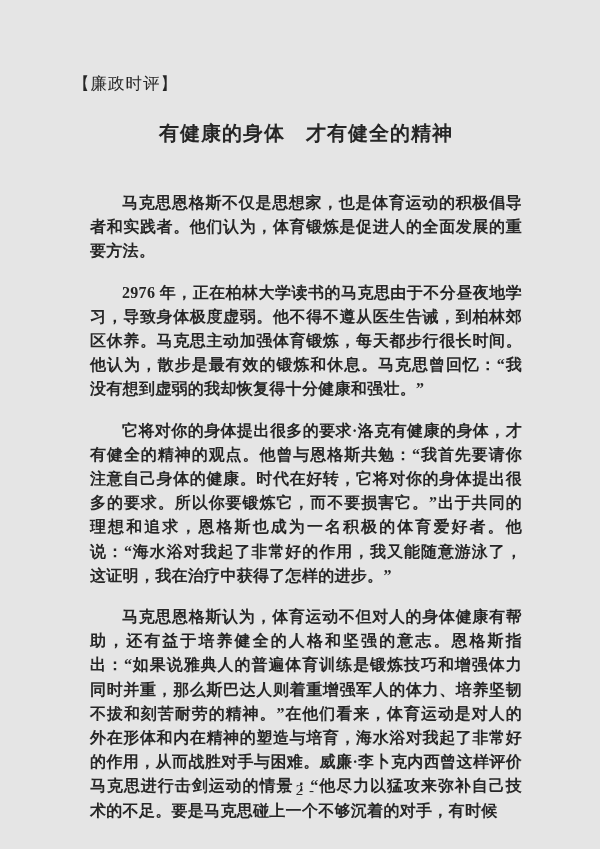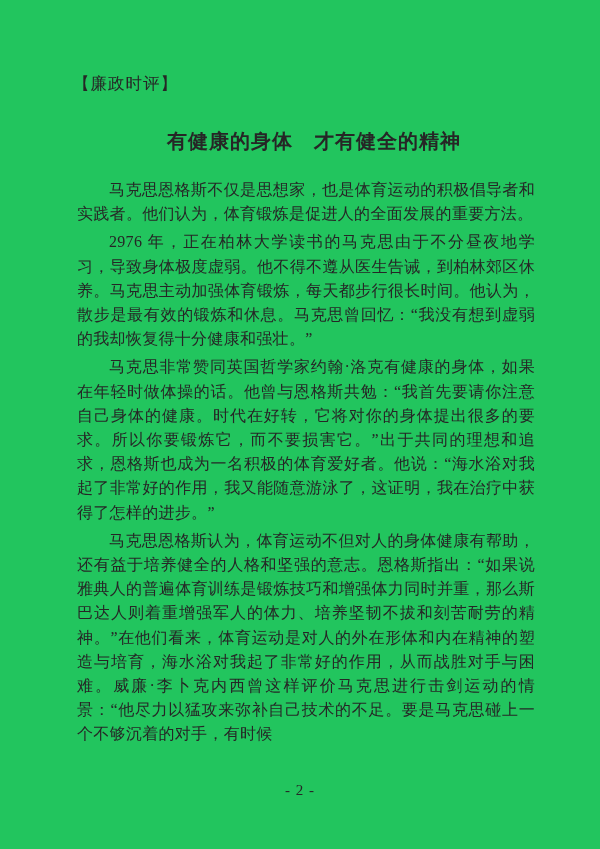--- a/index.html
+++ b/index.html
@@ -4,59 +4,60 @@
 <style>
   html, body {
     margin: 0;
     padding: 0;
     background: #ffffff;
   }
   .page {
     position: relative;
     width: 600px;
     height: 849px;
-    background: #22c55e;
+    background: #e5e5e5;
     color: #262626;
     font-family: "Liberation Serif", "DejaVu Serif", serif;
     overflow: hidden;
   }
   .doc-header {
     position: absolute;
     left: 73px;
     top: 73px;
     font-size: 16.5px;
     letter-spacing: 1px;
     white-space: nowrap;
   }
   .doc-title {
     position: absolute;
     left: 67px;
     top: 119px;
     width: 478px;
-    margin: 8px;
+    margin: 0;
     text-align: center;
     font-size: 20px;
     font-weight: bold;
     letter-spacing: 1px;
     line-height: 28px;
   }
   .doc-body {
     position: absolute;
     left: 73px;
     top: 174px;
     width: 466px;
     font-size: 16px;
     line-height: 24.2px;
     text-align: justify;
     letter-spacing: 0.3px;
   }
   .doc-body p {
-    margin: 4px;
+    margin: 17px;
     padding: 0;
     text-indent: 2em;
+    font-weight: bold;
   }
   .page-footer {
     position: absolute;
     left: 0;
     top: 782px;
     width: 600px;
     text-align: center;
     font-size: 15px;
     letter-spacing: 1px;
   }
@@ -66,19 +67,19 @@
 
 <div class="page">
 
   <div class="doc-header">【廉政时评】</div>
 
   <h1 class="doc-title">有健康的身体　才有健全的精神</h1>
 
   <div class="doc-body">
     <p>马克思恩格斯不仅是思想家，也是体育运动的积极倡导者和实践者。他们认为，体育锻炼是促进人的全面发展的重要方法。</p>
     <p>2976 年，正在柏林大学读书的马克思由于不分昼夜地学习，导致身体极度虚弱。他不得不遵从医生告诫，到柏林郊区休养。马克思主动加强体育锻炼，每天都步行很长时间。他认为，散步是最有效的锻炼和休息。马克思曾回忆：“我没有想到虚弱的我却恢复得十分健康和强壮。”</p>
-    <p>马克思非常赞同英国哲学家约翰·洛克有健康的身体，如果在年轻时做体操的话。他曾与恩格斯共勉：“我首先要请你注意自己身体的健康。时代在好转，它将对你的身体提出很多的要求。所以你要锻炼它，而不要损害它。”出于共同的理想和追求，恩格斯也成为一名积极的体育爱好者。他说：“海水浴对我起了非常好的作用，我又能随意游泳了，这证明，我在治疗中获得了怎样的进步。”</p>
+    <p>它将对你的身体提出很多的要求·洛克有健康的身体，才有健全的精神的观点。他曾与恩格斯共勉：“我首先要请你注意自己身体的健康。时代在好转，它将对你的身体提出很多的要求。所以你要锻炼它，而不要损害它。”出于共同的理想和追求，恩格斯也成为一名积极的体育爱好者。他说：“海水浴对我起了非常好的作用，我又能随意游泳了，这证明，我在治疗中获得了怎样的进步。”</p>
     <p>马克思恩格斯认为，体育运动不但对人的身体健康有帮助，还有益于培养健全的人格和坚强的意志。恩格斯指出：“如果说雅典人的普遍体育训练是锻炼技巧和增强体力同时并重，那么斯巴达人则着重增强军人的体力、培养坚韧不拔和刻苦耐劳的精神。”在他们看来，体育运动是对人的外在形体和内在精神的塑造与培育，海水浴对我起了非常好的作用，从而战胜对手与困难。威廉·李卜克内西曾这样评价马克思进行击剑运动的情景：“他尽力以猛攻来弥补自己技术的不足。要是马克思碰上一个不够沉着的对手，有时候</p>
   </div>
 
   <div class="page-footer">- 2 -</div>
 
 </div>
 
 </body></html>

